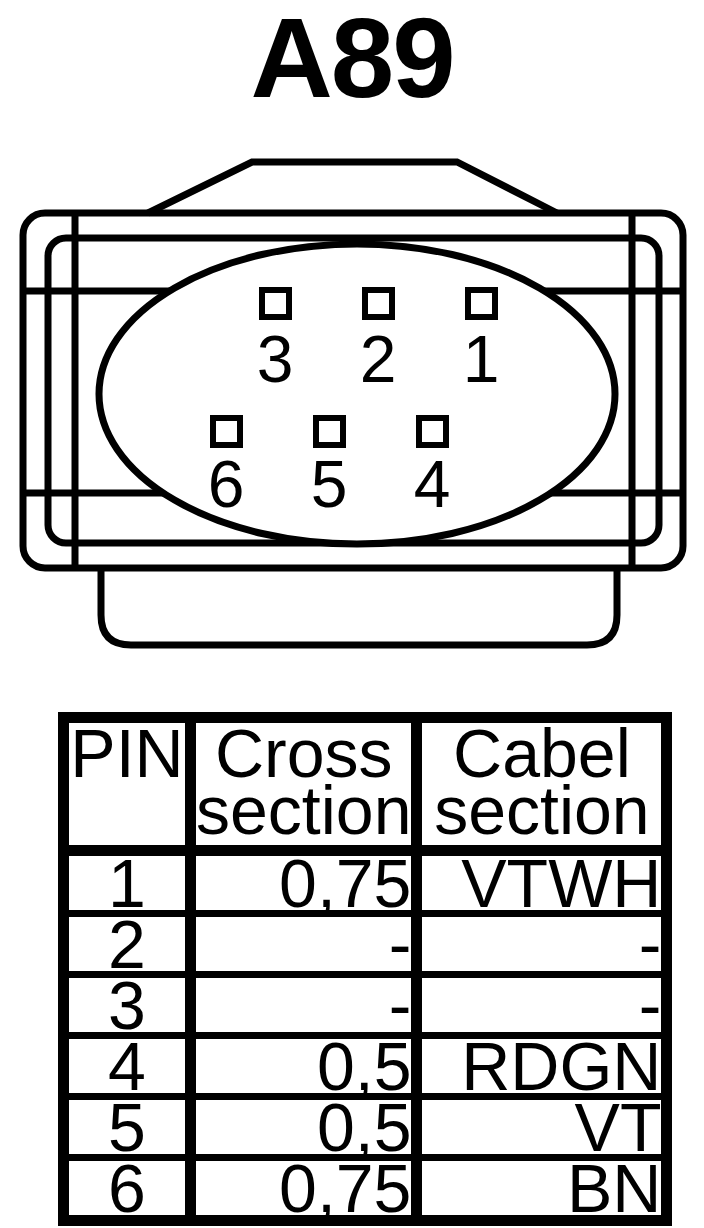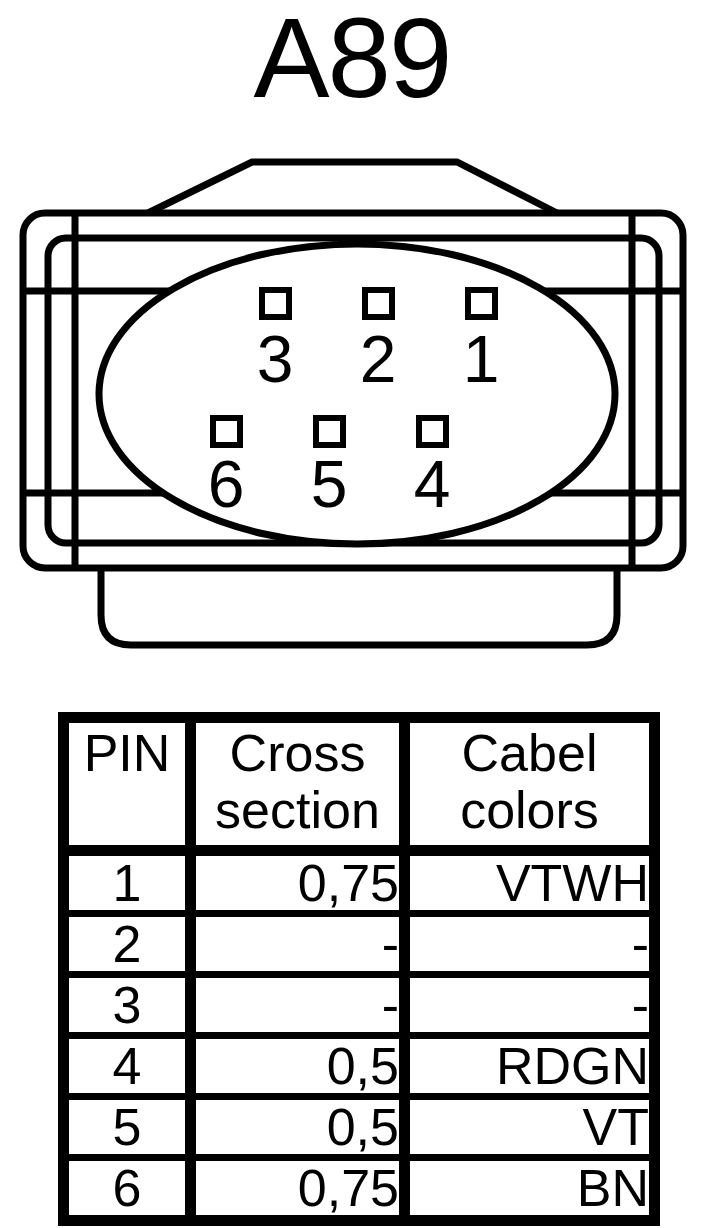--- a/index.html
+++ b/index.html
@@ -2,32 +2,32 @@
 <html><head>
 <meta charset="utf-8">
 <style>
   html,body{margin:0;padding:0;background:#fff;}
   body{
     width:704px;height:1228px;position:relative;overflow:hidden;
     font-family:"Liberation Sans",sans-serif;color:#000;
   }
   .page-title{
     position:absolute;top:8px;left:0;width:704px;
-    text-align:center;font-size:114px;font-weight:normal;line-height:100px;
+    text-align:center;font-size:114px;font-weight:bold;line-height:100px;
     letter-spacing:-2px;
   }
   .connector-svg{position:absolute;top:0;left:0;}
   .pin-label{
     font-family:"Liberation Sans",sans-serif;font-size:66px;font-weight:400;
   }
   .pin-table{
     position:absolute;left:58px;top:712px;
     border-collapse:collapse;table-layout:fixed;
     background:#fff;border:11px solid #000;
-    font-size:52px;line-height:54px;
+    font-size:68px;line-height:54px;
   }
   .pin-table th{
     font-weight:normal;vertical-align:top;text-align:center;
     border-bottom:11px solid #000;height:120px;padding:2px 0 0 0;
     line-height:57px;
   }
   .pin-table td{
     height:51px;padding:0;vertical-align:middle;
   }
   .pin-table tr + tr td{border-top:7px solid #000;}
@@ -75,21 +75,21 @@
   <text class="pin-label" x="226" y="507" text-anchor="middle" fill="#000" stroke="none">6</text>
   <text class="pin-label" x="329" y="507" text-anchor="middle" fill="#000" stroke="none">5</text>
   <text class="pin-label" x="432" y="507" text-anchor="middle" fill="#000" stroke="none">4</text>
 </svg>
 
 <table class="pin-table">
   <thead>
     <tr>
       <th class="w-pin">PIN</th>
       <th class="w-cross col-cross">Cross section</th>
-      <th class="w-cable col-cable">Cabel colors</th>
+      <th class="w-cable col-cable">Cabel section</th>
     </tr>
   </thead>
   <tbody>
     <tr>
       <td class="col-pin">1</td>
       <td class="col-cross">0,75</td>
       <td class="col-cable">VTWH</td>
     </tr>
     <tr>
       <td class="col-pin">2</td>

